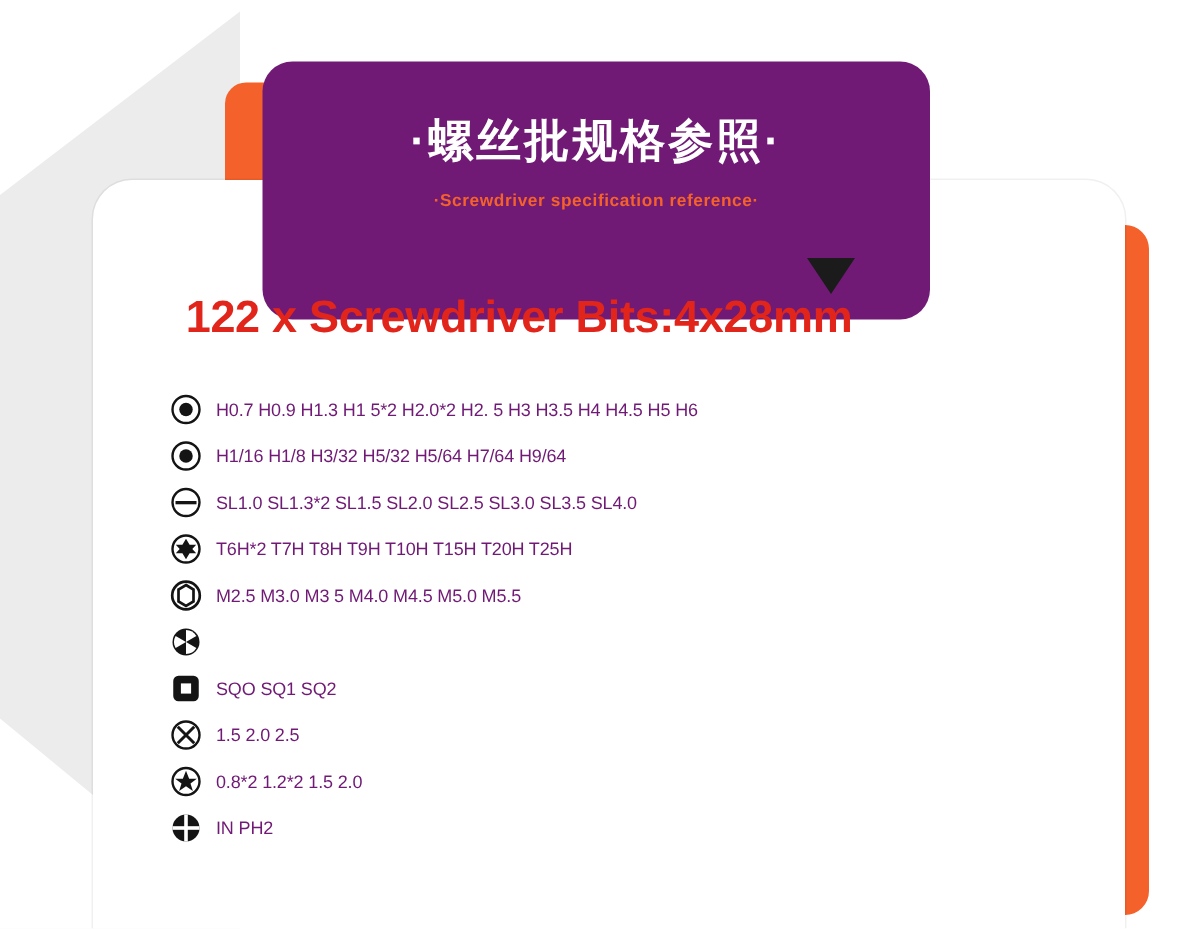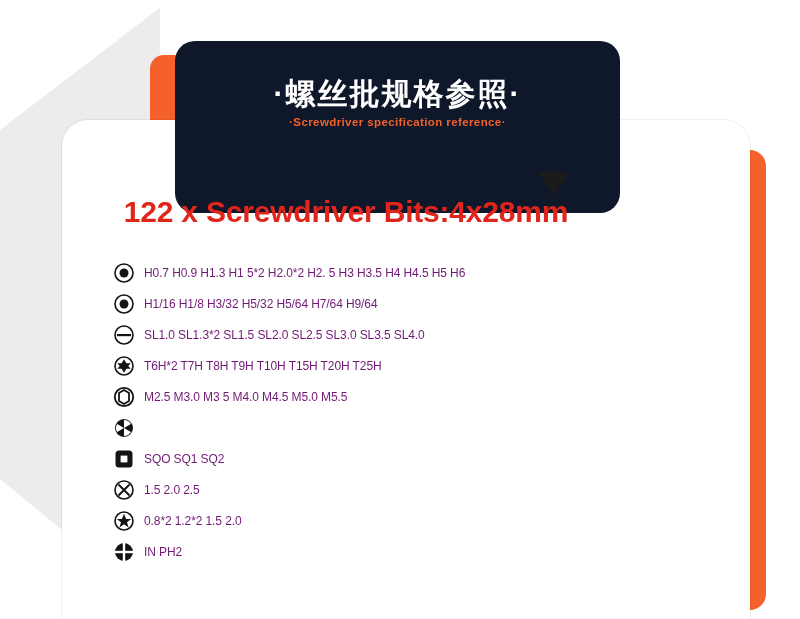--- a/index.html
+++ b/index.html
@@ -101,21 +101,21 @@
     box-shadow: 0 0 0 1px rgba(0,0,0,0.06);
   }
 
   
   .banner {
     position: absolute;
     left: 175px;
     top: 41px;
     width: 445px;
     height: 172px;
-    background: #0f172a;
+    background: #701a75;
     border-radius: 20px;
     text-align: center;
     color: #ffffff;
   }
   .banner-pointer {
     position: absolute;
     left: 538px;
     top: 172px;
     width: 0;
     height: 0;
@@ -124,21 +124,21 @@
     border-top: 24px solid #1b1b1b;
   }
   .banner-title {
     margin-top: 33px;
     font-size: 30px;
     font-weight: bold;
     letter-spacing: 2px;
     color: #ffffff;
   }
   .banner-sub {
-    margin-top: 1px;
+    margin-top: 13px;
     font-size: 11.5px;
     font-weight: bold;
     letter-spacing: 0.4px;
     color: #f4612a;
   }
 
   .headline {
     position: absolute;
     left: 0;
     top: 195px;

